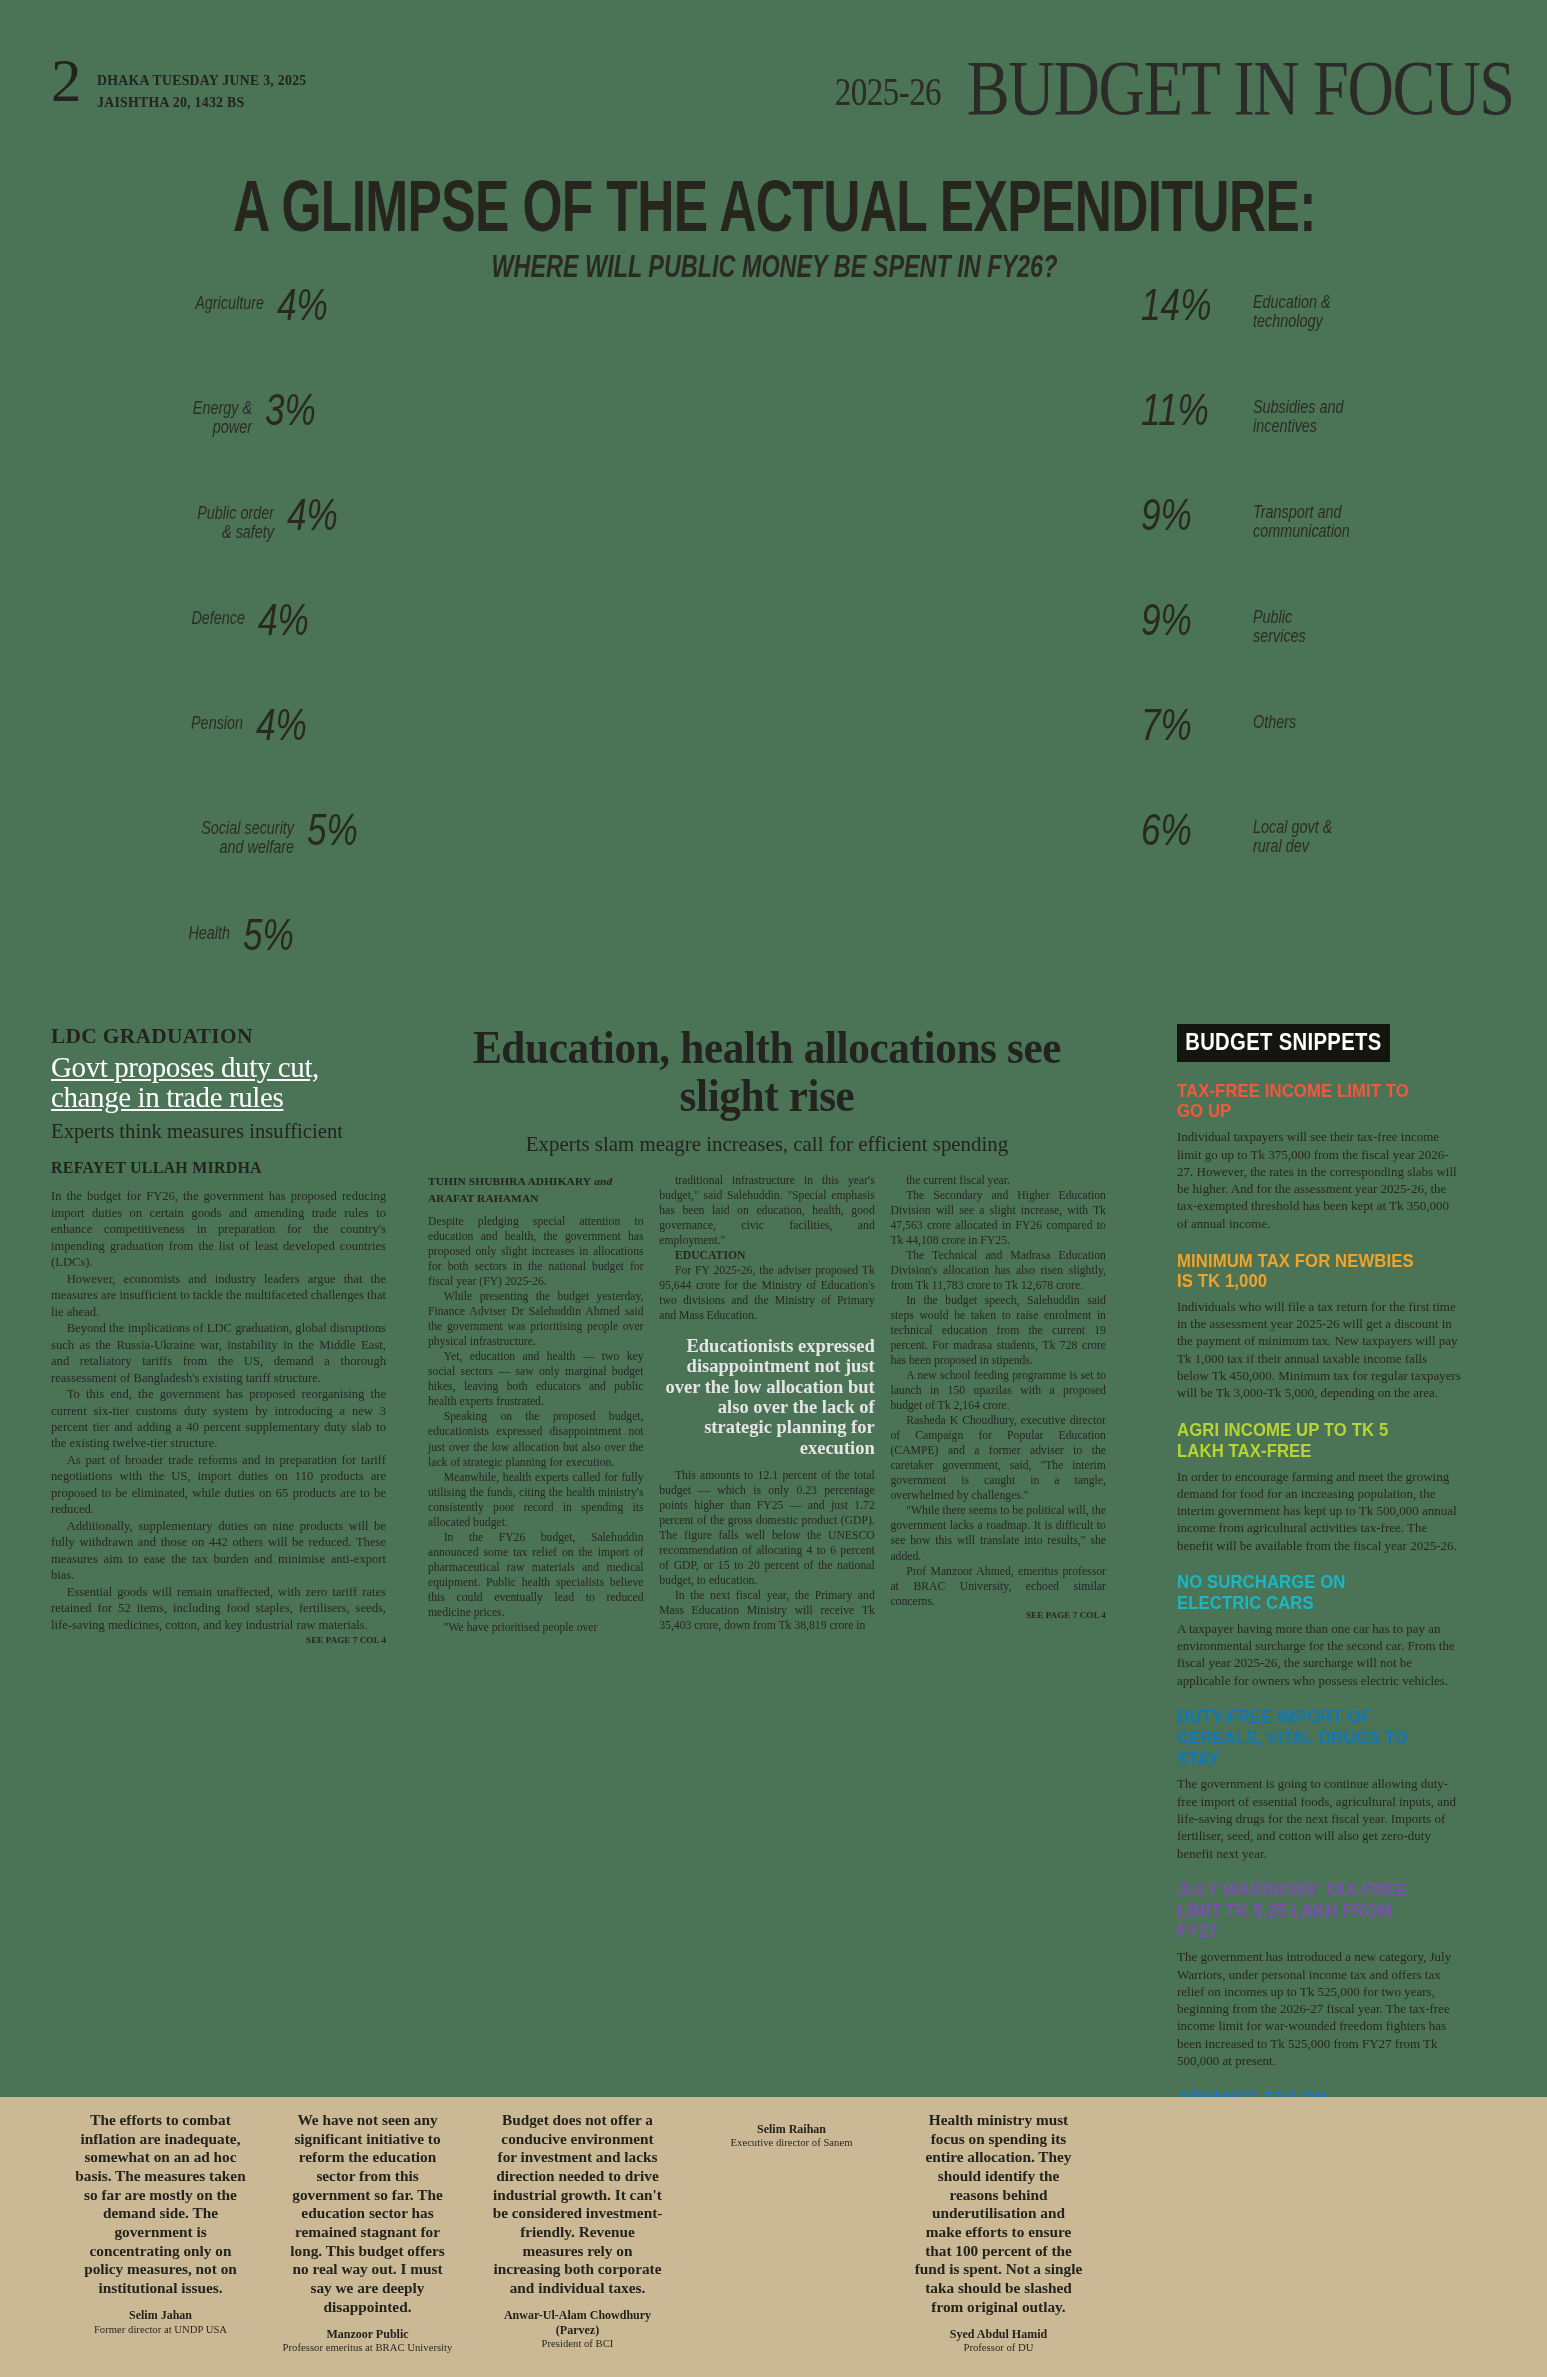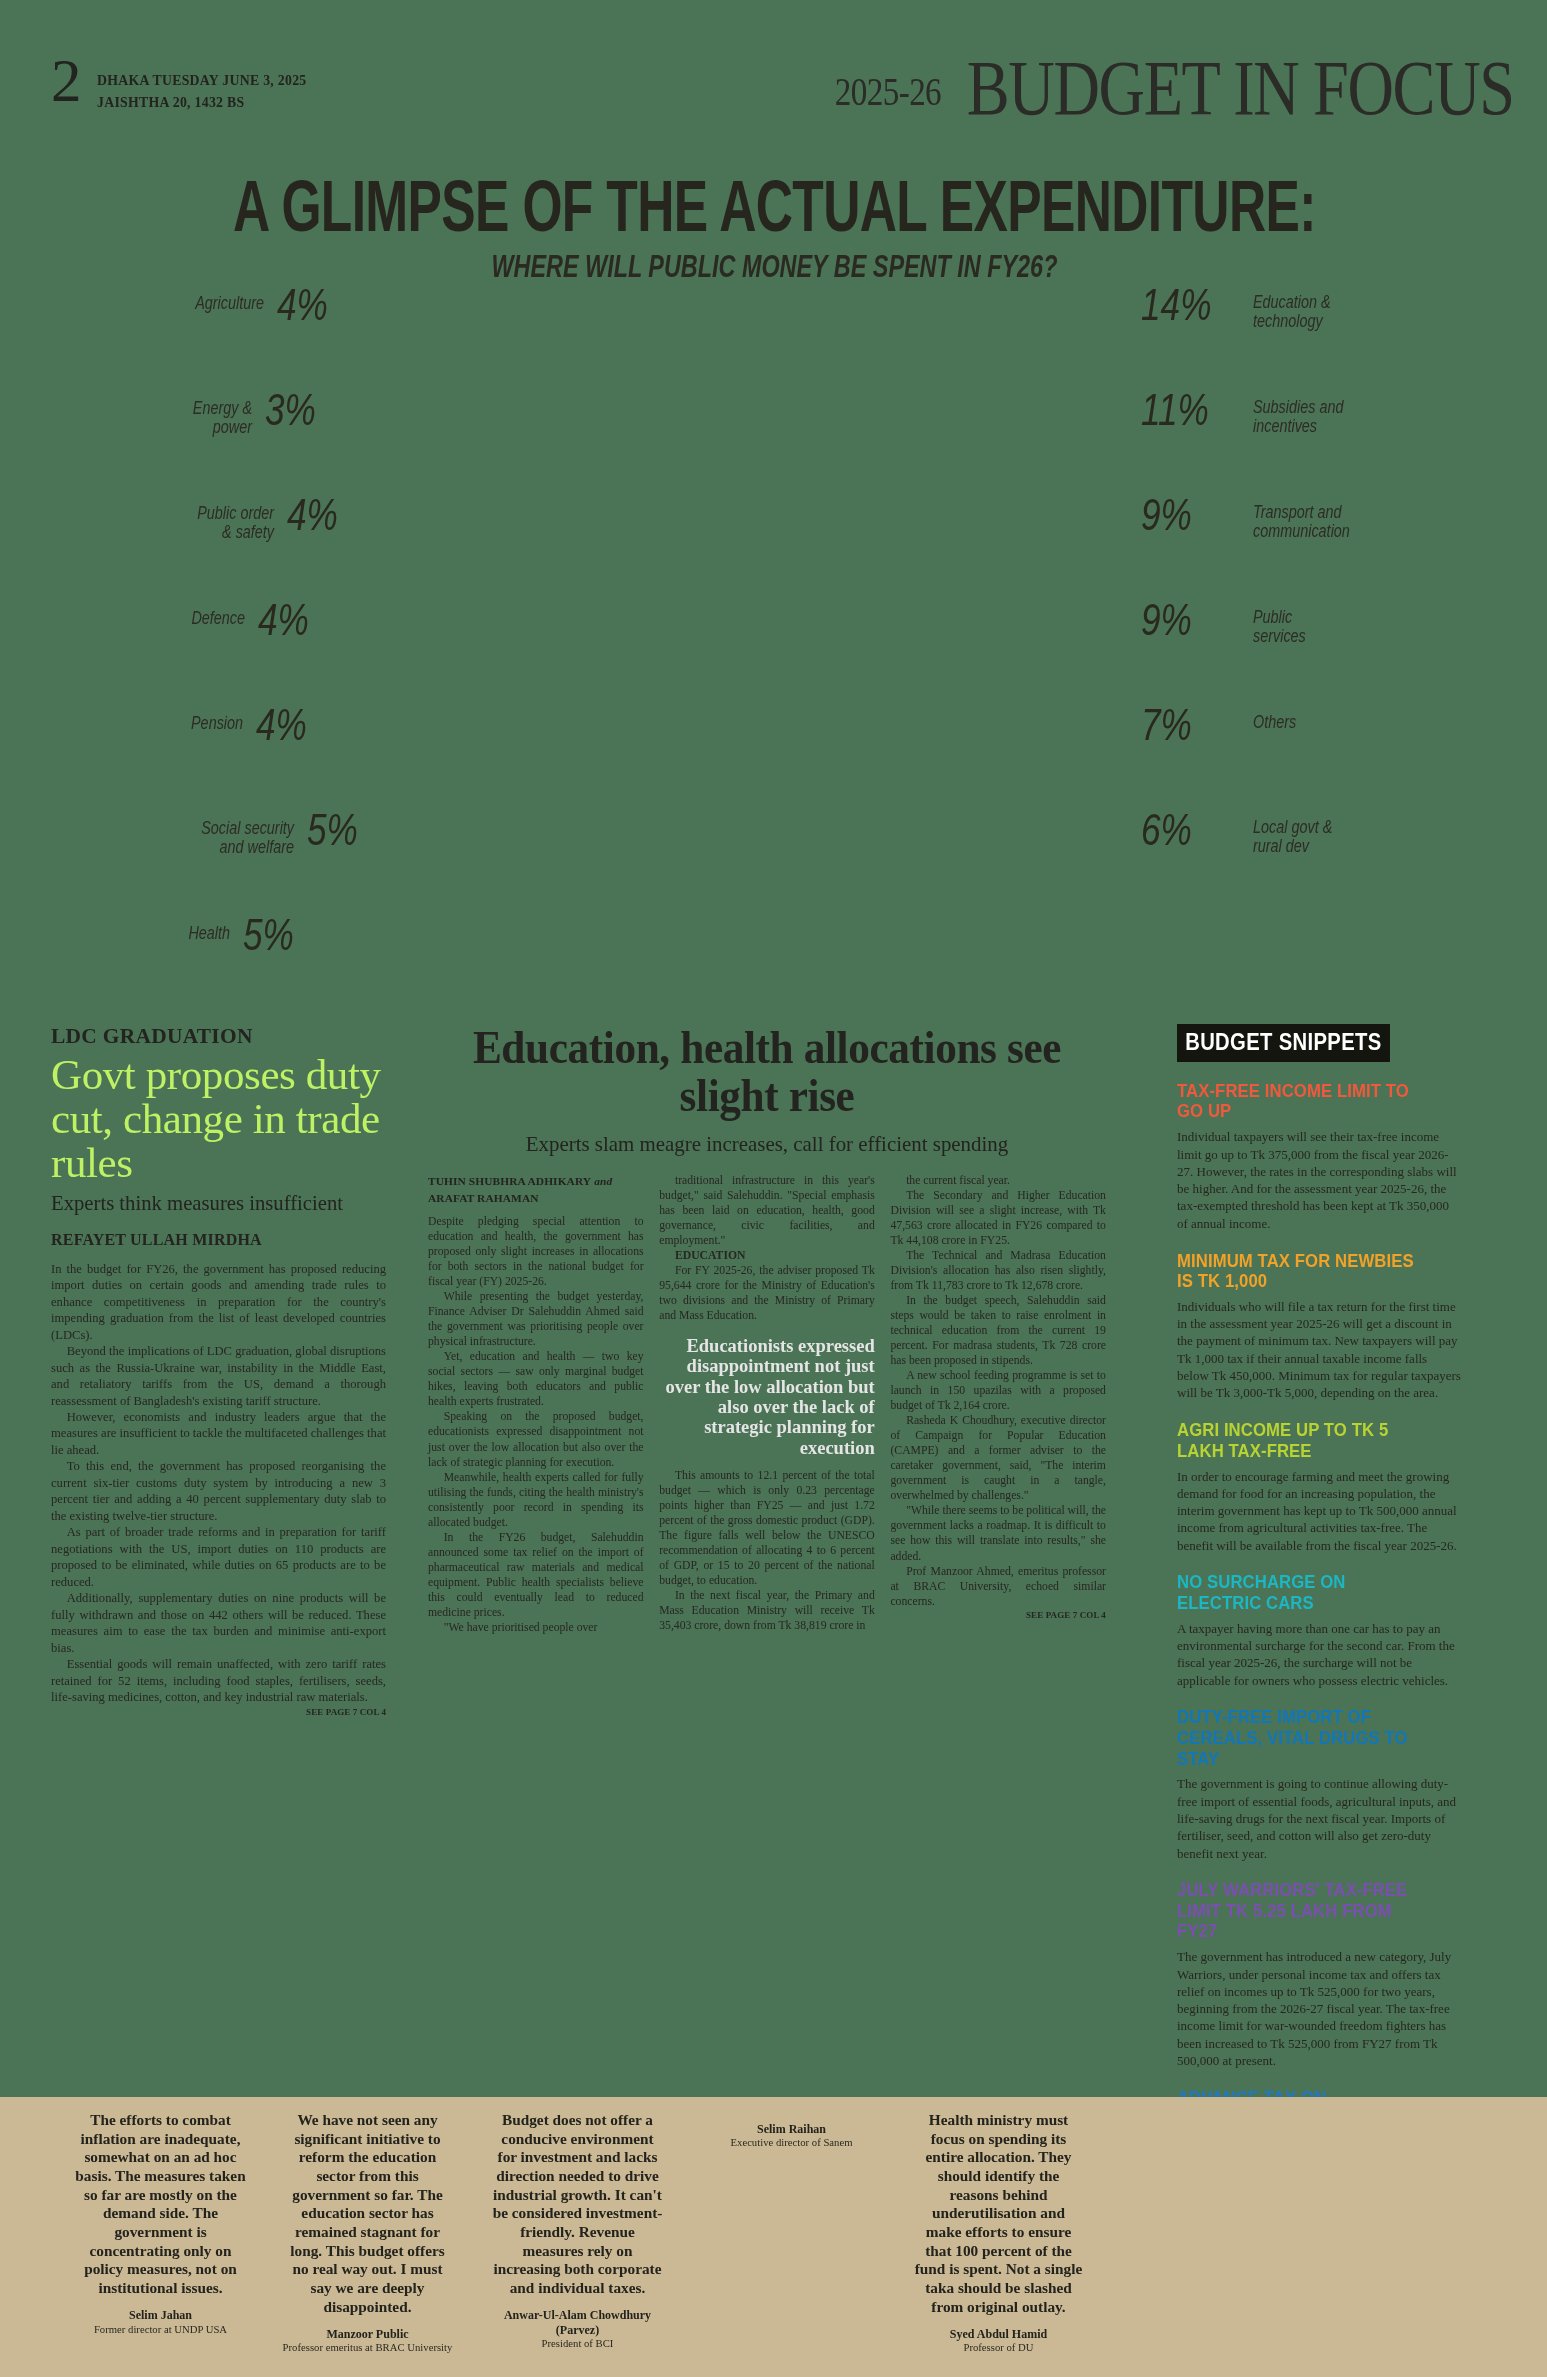--- a/index.html
+++ b/index.html
@@ -50,22 +50,22 @@
   .pct-num{font-family:"Liberation Sans",sans-serif;font-style:italic;font-weight:400;
     font-size:44px;line-height:0.95;color:#29291f;
     transform:scaleX(0.80);display:inline-block;}
   .pct-left .pct-num{margin-left:13px;transform-origin:left top;}
   .pct-right .pct-num{margin-right:14.3px;transform-origin:left top;min-width:98px;}
 
   
   .story-left{position:absolute;left:51px;top:1024px;width:335px;}
   .sec-label{font-family:"Liberation Serif",serif;font-weight:700;font-size:21.4px;
     letter-spacing:0.3px;text-transform:uppercase;color:#23231f;margin-bottom:4.3px;}
-  .hl-left{font-family:"Liberation Serif",serif;font-weight:400;font-size:43px;
-    line-height:1.02;color:#bef264;letter-spacing:-0.4px;margin:1.4px 0 7.1px 0;}
+  .hl-left{font-family:"Liberation Serif",serif;font-weight:400;font-size:29px;
+    line-height:1.02;color:#ffffff;letter-spacing:-0.4px;margin:1.4px 0 7.1px 0;text-decoration:underline;}
   .sub-left{font-family:"Liberation Serif",serif;font-weight:400;font-size:20.7px;
     line-height:1.14;color:#23231f;margin-bottom:15.7px;}
   .byline{font-family:"Liberation Serif",serif;font-weight:700;font-size:16px;
     letter-spacing:0.2px;text-transform:uppercase;color:#23231f;margin-bottom:11.4px;}
   .body-txt{font-family:"Liberation Serif",serif;font-size:12.6px;line-height:1.31;
     text-align:justify;color:#272723;}
   .body-txt p{margin:0;text-indent:15.7px;}
   .body-txt p:first-child{text-indent:0;}
   .seepage{font-family:"Liberation Serif",serif;font-weight:700;font-size:9px;
     text-align:right;letter-spacing:0.1px;margin-top:1.4px;color:#262622;}
@@ -190,22 +190,22 @@
       </div>
     </div>
 
   <div class="story-left">
     <div class="sec-label">LDC GRADUATION</div>
     <div class="hl-left">Govt proposes duty cut, change in trade rules</div>
     <div class="sub-left">Experts think measures insufficient</div>
     <div class="byline">REFAYET ULLAH MIRDHA</div>
     <div class="body-txt" id="leftBody">
         <p>In the budget for FY26, the government has proposed reducing import duties on certain goods and amending trade rules to enhance competitiveness in preparation for the country's impending graduation from the list of least developed countries (LDCs).</p>
+        <p>However, economists and industry leaders argue that the measures are insufficient to tackle the multifaceted challenges that lie ahead.</p>
         <p>Beyond the implications of LDC graduation, global disruptions such as the Russia-Ukraine war, instability in the Middle East, and retaliatory tariffs from the US, demand a thorough reassessment of Bangladesh's existing tariff structure.</p>
-        <p>However, economists and industry leaders argue that the measures are insufficient to tackle the multifaceted challenges that lie ahead.</p>
         <p>To this end, the government has proposed reorganising the current six-tier customs duty system by introducing a new 3 percent tier and adding a 40 percent supplementary duty slab to the existing twelve-tier structure.</p>
         <p>As part of broader trade reforms and in preparation for tariff negotiations with the US, import duties on 110 products are proposed to be eliminated, while duties on 65 products are to be reduced.</p>
         <p>Additionally, supplementary duties on nine products will be fully withdrawn and those on 442 others will be reduced. These measures aim to ease the tax burden and minimise anti-export bias.</p>
         <p>Essential goods will remain unaffected, with zero tariff rates retained for 52 items, including food staples, fertilisers, seeds, life-saving medicines, cotton, and key industrial raw materials.</p>
       </div>
     <div class="seepage">SEE PAGE 7 COL 4</div>
   </div>
 
   <div class="story-center">
     <div class="hl-center">Education, health allocations see slight rise</div>

